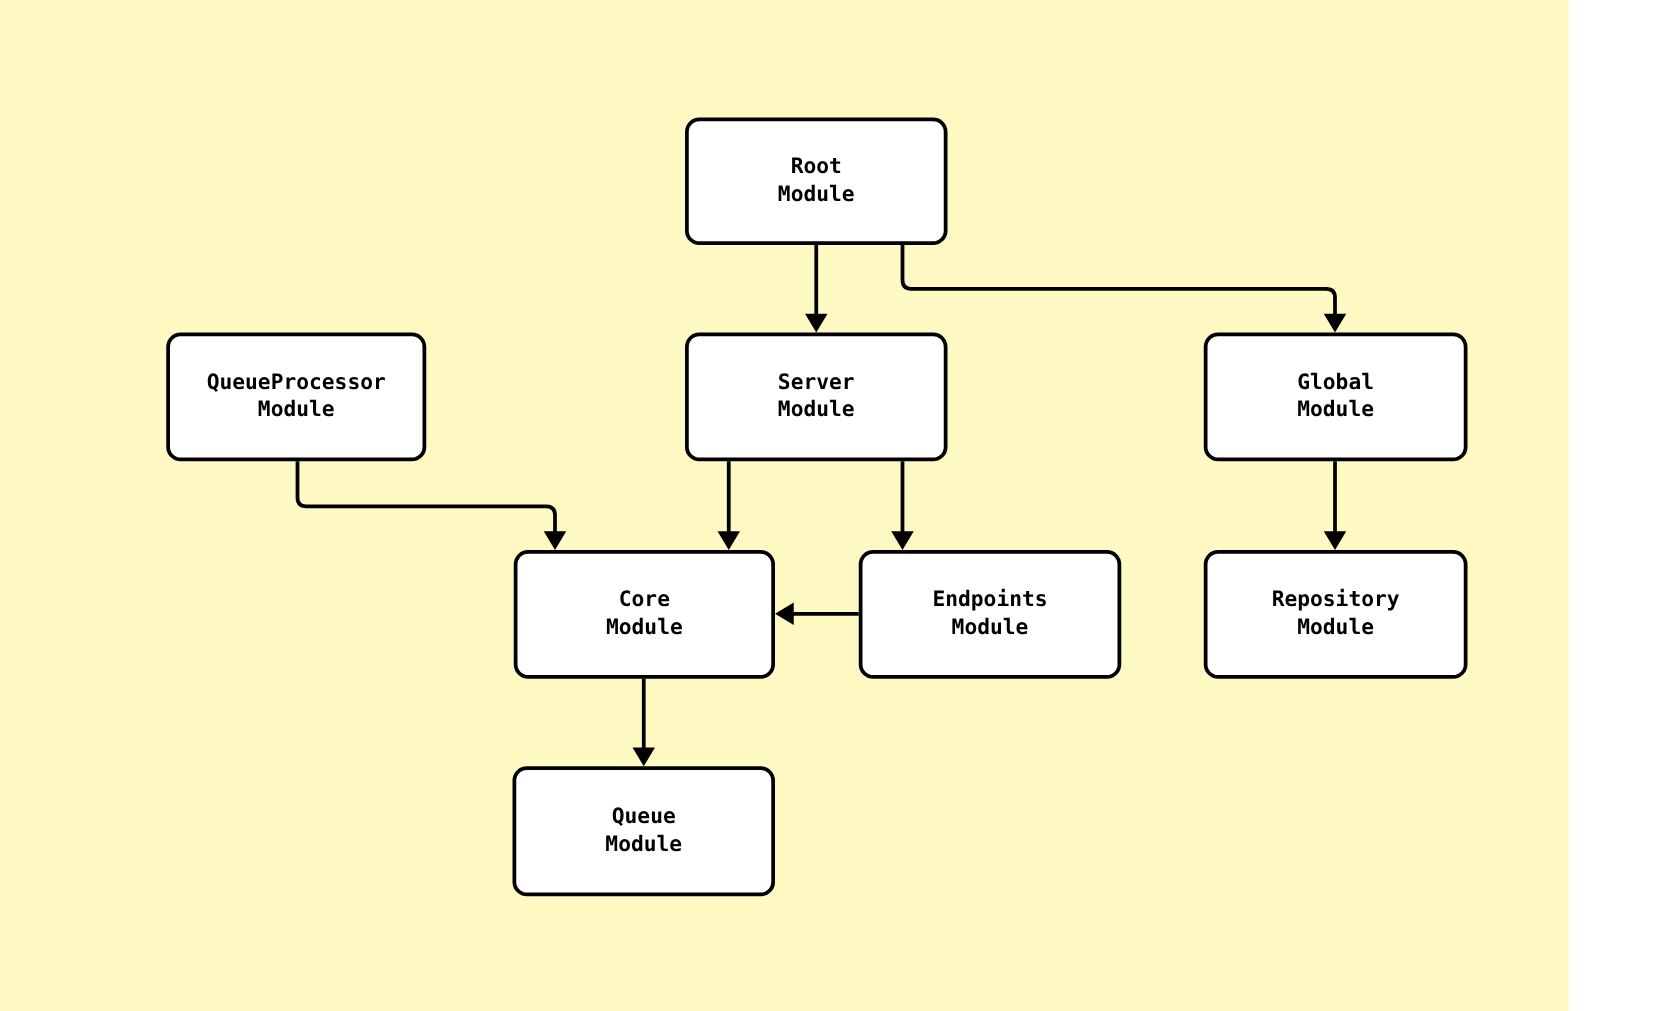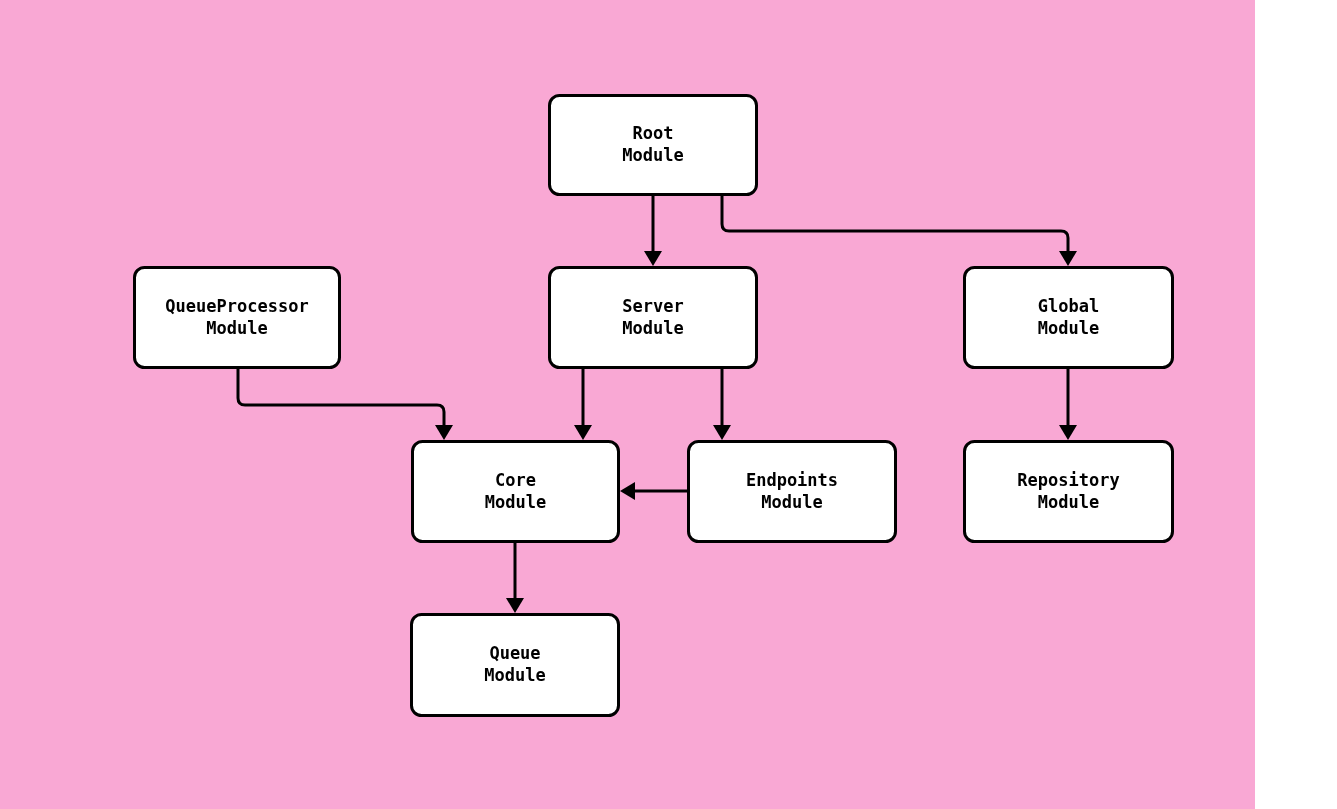--- a/index.html
+++ b/index.html
@@ -8,21 +8,21 @@
     padding: 0;
     background: #ffffff;
   }
   body {
     font-family: "DejaVu Sans Mono", "Liberation Mono", monospace;
   }
   #diagram-root {
     position: relative;
     width: 1255px;
     height: 809px;
-    background: #f9a8d4;
+    background: #fef9c3;
     overflow: hidden;
   }
   #diagram-svg {
     position: absolute;
     top: 0;
     left: 0;
     width: 1337px;
     height: 809px;
     display: block;
   }

